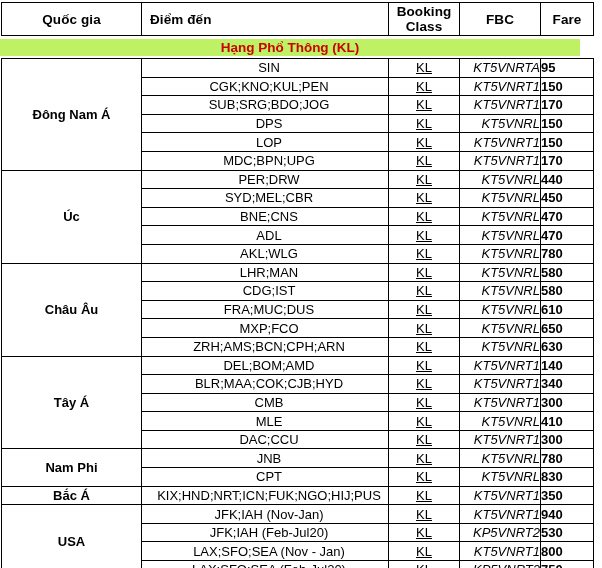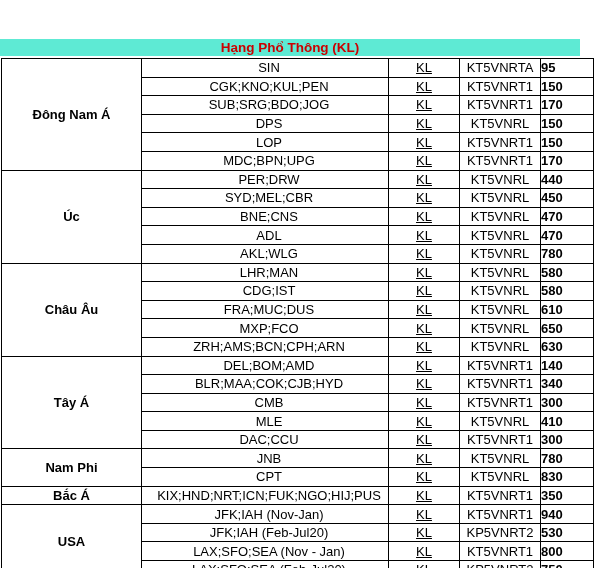--- a/index.html
+++ b/index.html
@@ -64,21 +64,21 @@
     position: absolute;
     left: 0px;
     top: 39px;
     width: 580px;
     height: 17px;
     line-height: 17px;
     text-align: center;
     font-size: 13.5px;
     font-weight: bold;
     color: #cc0000;
-    background: #5eead4;
+    background: #bef264;
     white-space: nowrap;
   }
 
   
   .body-table {
     position: absolute;
     left: 1px;
     top: 58px;
     width: 579px;
   }
@@ -98,32 +98,44 @@
     text-align: center;
     padding-left: 8px;
   }
   .c-booking {
     width: 70px;
     text-align: center;
     text-decoration: underline;
   }
   .c-fbc {
     width: 80px;
-    text-align: center;
+    text-align: right;
+    font-style: italic;
   }
   .c-fare {
     width: 52px;
     font-weight: bold;
   }
 </style>
 </head>
 <body>
 
 <div class="sheet">
 
+  <table class="header-table">
+    <thead>
+      <tr>
+        <th class="th-country">Quốc gia</th>
+        <th class="th-dest">Điểm đến</th>
+        <th class="th-booking"><span>Booking</span><br><span>Class</span></th>
+        <th class="th-fbc">FBC</th>
+        <th class="th-fare">Fare</th>
+      </tr>
+    </thead>
+  </table>
 
   <div class="section-title">Hạng Phổ Thông (KL)</div>
 
   <table class="body-table">
     <tbody id="body-rows">
         <tr>
           <td class="c-country" rowspan="6">Đông Nam Á</td>
           <td class="c-dest">SIN</td>
           <td class="c-booking">KL</td>
           <td class="c-fbc">KT5VNRTA</td>

